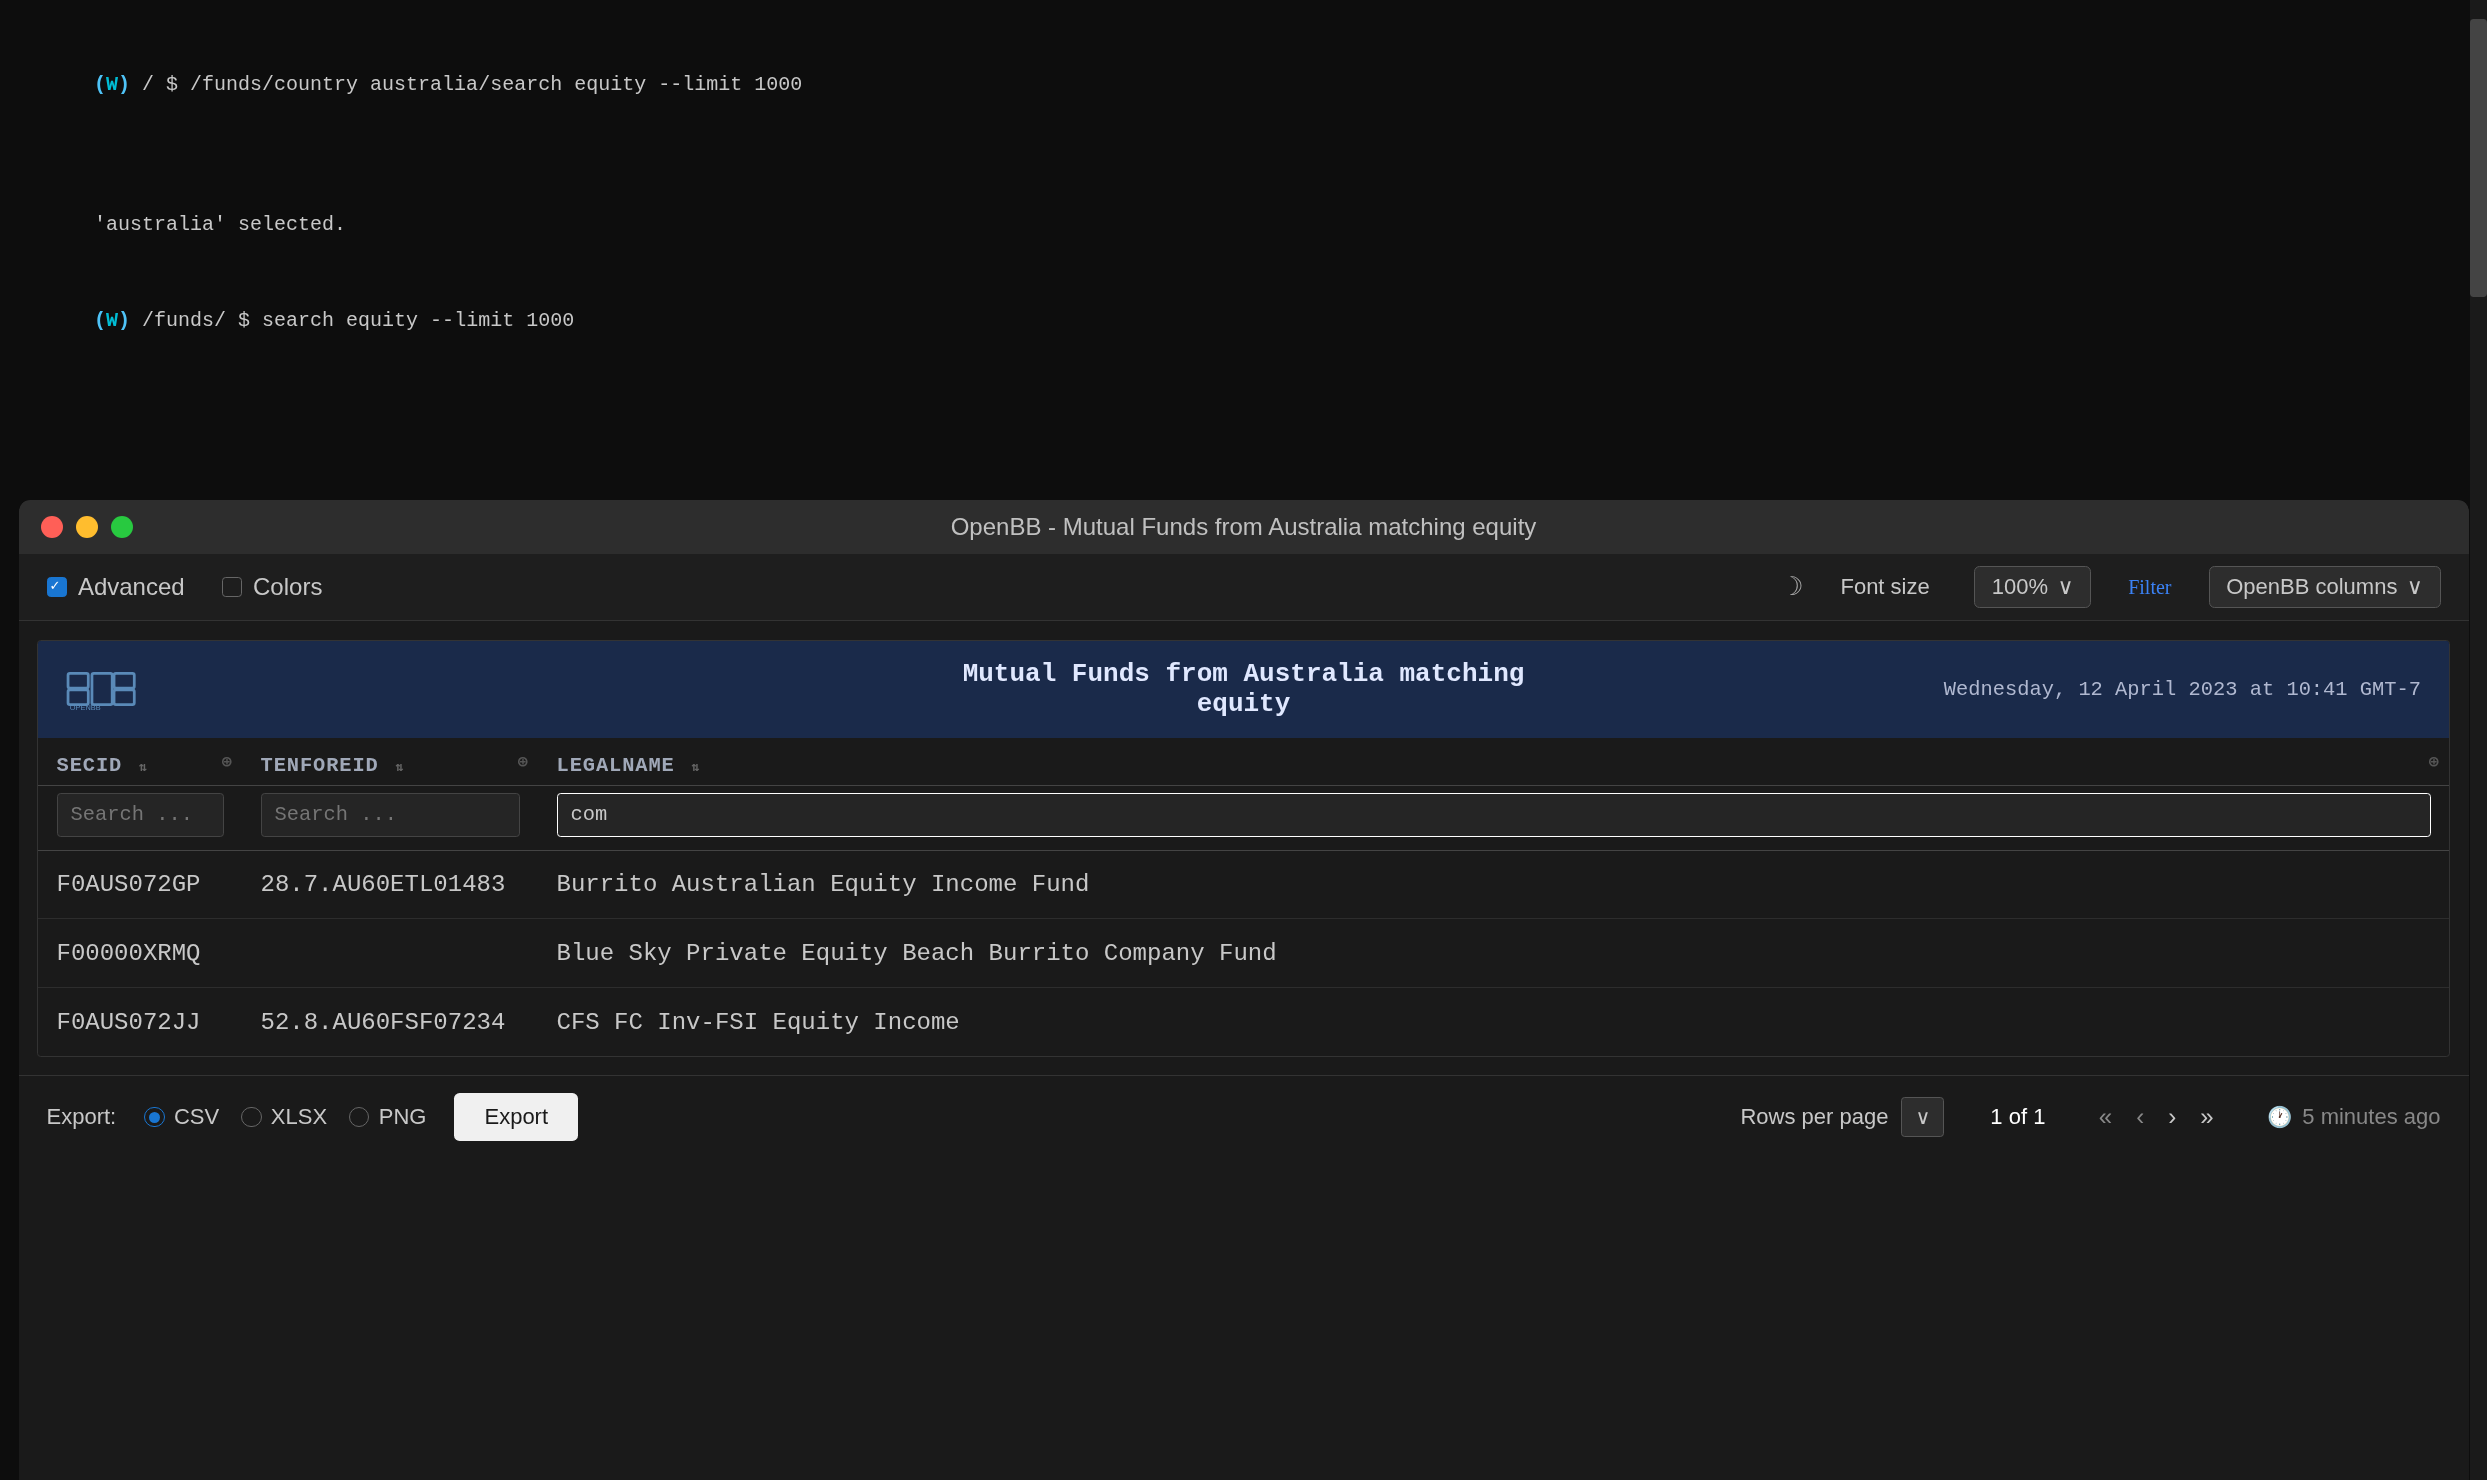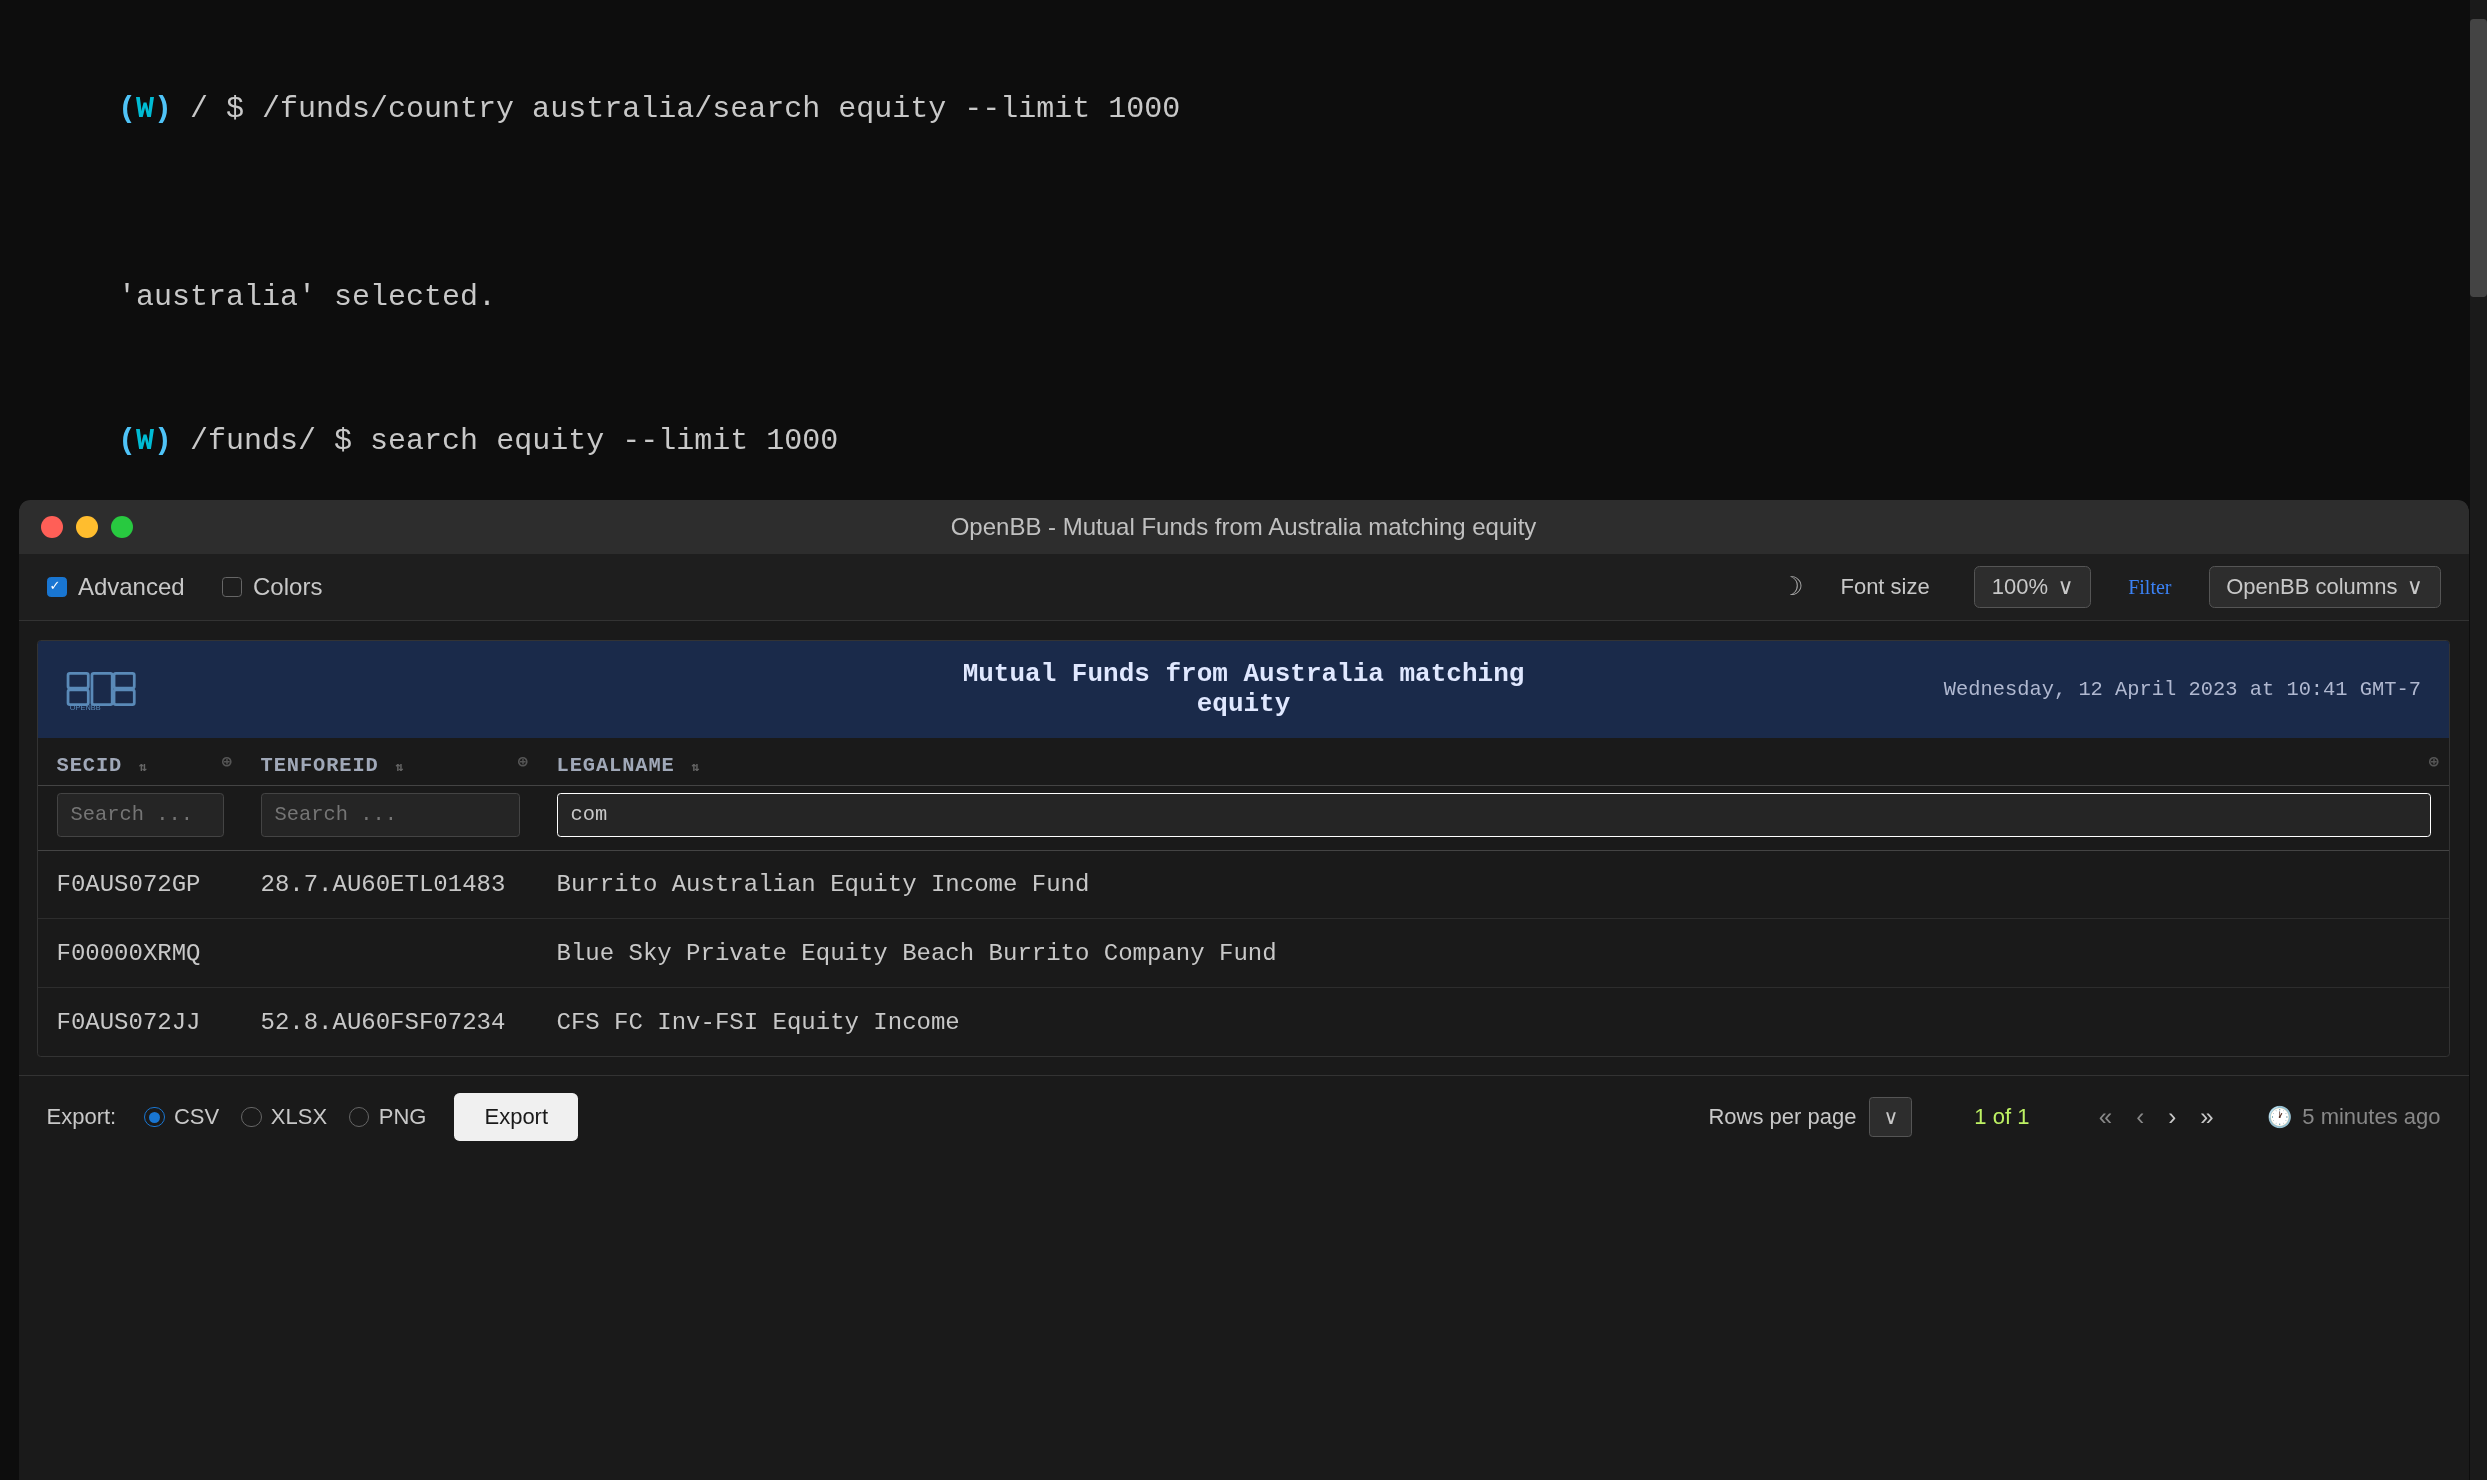--- a/index.html
+++ b/index.html
@@ -16,21 +16,21 @@
 
     
     .terminal {
       background: #0d0d0d;
       padding: 37px 46px;
       height: 537px;
       position: relative;
     }
 
     .terminal-line {
-      font-size: 30px;
+      font-size: 20px;
       line-height: 1.6;
       color: #c8c8c8;
       white-space: pre;
     }
 
     .terminal-line .prompt-bracket {
       color: #4fc3f7;
       font-weight: bold;
     }
 
@@ -407,23 +407,23 @@
       border: 0.9px solid #555;
       border-radius: 3.7px;
       padding: 7.4px 13px;
       color: #c8c8c8;
       font-size: 20.4px;
       cursor: pointer;
     }
 
     .page-info {
       font-size: 22px;
-      color: #bef264;
-      font-family: -apple-system, sans-serif;
-      margin: 0 34px;
+      color: #ffffff;
+      font-family: -apple-system, sans-serif;
+      margin: 0 18px;
     }
 
     .page-nav {
       display: flex;
       gap: 9.3px;
       align-items: center;
     }
 
     .page-nav-btn {
       background: transparent;

